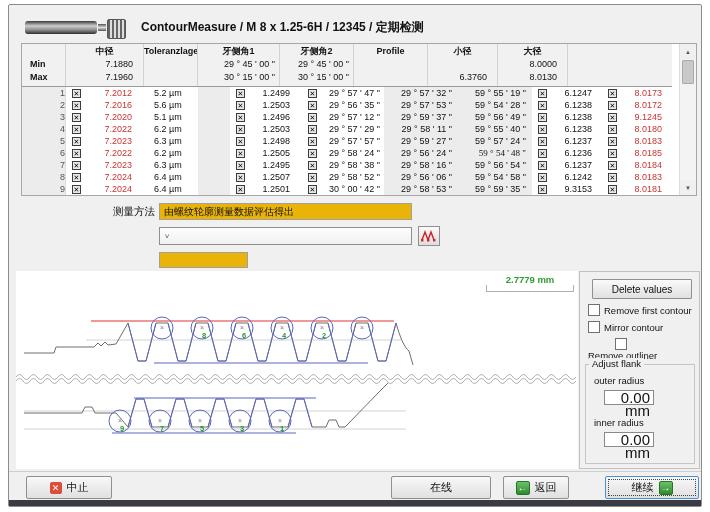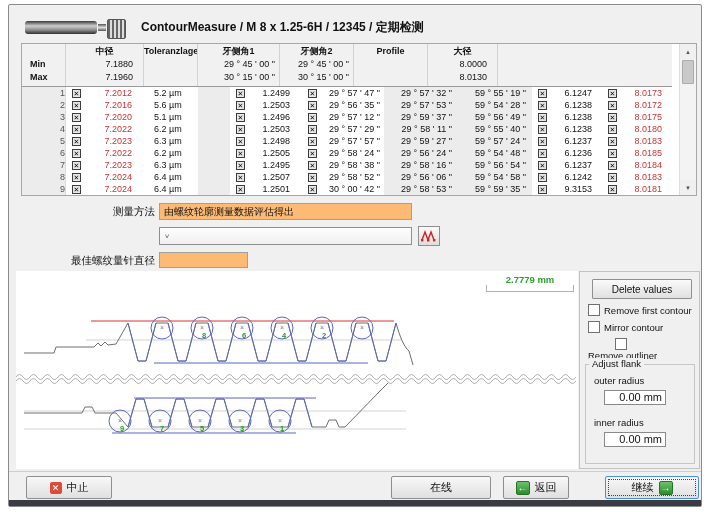--- a/index.html
+++ b/index.html
@@ -38,21 +38,21 @@
     margin-left:6px;display:flex;align-items:center;justify-content:center;flex:0 0 auto;}
   .cbx::before{content:"✕";font-size:7px;line-height:7px;color:#111;}
   #tfiller{flex:1;background:#fff;}
   
   #vscroll{width:17px;display:flex;flex-direction:column;background:#f3f3f3;border-left:1px solid #dcdcdc;box-sizing:border-box;}
   .sbtn{height:15px;display:flex;align-items:center;justify-content:center;font-size:6px;color:#555;background:#f0f0f0;}
   #sthumb{height:22px;margin:1px 2px;background:#c9c9c9;border:1px solid #aaa;border-radius:1px;}
   #strack{flex:1;}
   
   .flabel{position:absolute;width:146px;text-align:right;font-size:10.5px;color:#111;}
-  .yellow{position:absolute;background:#fdba74;border:1px solid #a0a0a0;box-sizing:border-box;
+  .yellow{position:absolute;background:#eab308;border:1px solid #a0a0a0;box-sizing:border-box;
     font-size:10px;color:#111;display:flex;align-items:center;}
   #method-field{left:150px;top:198px;width:253px;height:17px;padding-left:4px;}
   #combo{position:absolute;left:150px;top:222px;width:253px;height:18px;background:linear-gradient(#fdfdfd,#f0f0f0);
     border:1px solid #8f8f8f;box-sizing:border-box;display:flex;align-items:center;font-size:10px;color:#111;}
   #combo .ctext{flex:1;padding-left:4px;}
   #combo .carrow{width:14px;text-align:center;color:#555;font-size:8px;}
   #profilebtn{position:absolute;left:409px;top:221px;width:22px;height:20px;background:linear-gradient(#fafafa,#ddd);
     border:1px solid #8f8f8f;box-sizing:border-box;display:flex;align-items:center;justify-content:center;}
   #wire-field{left:150px;top:247px;width:89px;height:16px;}
   #wire-field .val{flex:1;text-align:left;padding-right:21px;margin-top:36px;}
@@ -64,22 +64,22 @@
   
   #panel{position:absolute;left:570px;top:266px;width:121px;height:198px;background:#f0f0f0;
     border:1px solid #c2c2c2;box-sizing:border-box;}
   #delete-btn{position:absolute;left:12px;top:7px;width:98px;height:18px;background:linear-gradient(#fafafa,#e0e0e0);
     border:1px solid #8f8f8f;border-radius:1px;font-size:10px;color:#111;display:flex;align-items:center;justify-content:center;}
   .pcb{position:absolute;left:8px;display:flex;align-items:center;font-size:9.5px;color:#111;white-space:nowrap;}
   .pcb .box{width:10px;height:10px;border:1px solid #707070;background:#fff;margin-right:4px;flex:0 0 auto;}
   #flankbox{position:absolute;left:5px;top:92px;width:108px;height:98px;border:1px solid #c6c6c6;}
   #flank-legend{position:absolute;left:3px;top:-7px;background:#f0f0f0;padding:0 3px;font-size:9.5px;color:#111;}
   .fl-label{position:absolute;left:8px;font-size:9.5px;color:#111;}
-  .fl-input{position:absolute;left:18px;width:62px;height:15px;background:#fff;border:1px solid #8a8a8a;
-    box-sizing:border-box;font-size:11px;color:#111;text-align:right;line-height:13px;padding-right:3px;}
+  .fl-input{position:absolute;left:18px;width:50px;height:15px;background:#fff;border:1px solid #8a8a8a;
+    box-sizing:border-box;font-size:15px;color:#111;text-align:right;line-height:13px;padding-right:3px;}
   
   #footer{position:absolute;left:0;top:466px;width:692px;height:30px;border-top:1px solid #cfcfcf;}
   .btn{position:absolute;top:4px;height:23px;background:linear-gradient(#f8f8f8,#e0e0e0);
     border:1px solid #8f8f8f;border-radius:2px;box-sizing:border-box;display:flex;align-items:center;
     justify-content:center;font-size:11px;color:#111;gap:5px;}
   #abort-btn{left:17px;width:86px;}
   #online-btn{left:382px;width:100px;}
   #back-btn{left:494px;width:66px;}
   #next-btn{left:596px;width:94px;border:1px solid #4a90d9;outline:1px dotted #444;outline-offset:-4px;}
   .xicon{width:12px;height:12px;border-radius:2px;background:#dd4b39;color:#fff;font-size:9px;font-weight:bold;
@@ -128,20 +128,25 @@
               <div class="ht">牙侧角2</div>
               <div class="hv">29 ° 45 ' 00 "</div>
               <div class="hv">30 ° 15 ' 00 "</div>
             </div>
             <div class="hc angles" style="width: 74px;">
               <div class="ht">Profile</div>
               <div class="hv"></div>
               <div class="hv"></div>
             </div>
             <div class="hc" style="width: 70px;">
+              <div class="ht">小径</div>
+              <div class="hv"></div>
+              <div class="hv">6.3760</div>
+            </div>
+            <div class="hc" style="width: 70px;">
               <div class="ht">大径</div>
               <div class="hv">8.0000</div>
               <div class="hv">8.0130</div>
             </div>
           </div>
         <div id="tbody">
             <div class="brow">
               <div class="bc rownum" style="width: 44px;">
                 <span class="val" style="padding-right: 0px;">1</span>
               </div>
@@ -236,21 +241,21 @@
               </div>
               <div class="bc gray" style="width: 74px;">
                 <span class="val" style="padding-right: 6px;">59 ° 56 ' 49 "</span>
               </div>
               <div class="bc " style="width: 70px;">
                 <span class="cbx"></span>
                 <span class="val" style="padding-right: 10px;">6.1238</span>
               </div>
               <div class="bc red" style="width: 70px;">
                 <span class="cbx"></span>
-                <span class="val" style="padding-right: 10px;">8.0175</span>
+                <span class="val" style="padding-right: 10px;">9.1245</span>
               </div>
             </div>
             <div class="brow">
               <div class="bc rownum" style="width: 44px;">
                 <span class="val" style="padding-right: 0px;">4</span>
               </div>
               <div class="bc red" style="width: 78px;">
                 <span class="cbx"></span>
                 <span class="val" style="padding-right: 12px;">7.2022</span>
               </div>
@@ -332,21 +337,21 @@
                 <span class="cbx"></span>
                 <span class="val" style="padding-right: 12px;">1.2505</span>
               </div>
               <div class="bc " style="width: 82px;">
                 <span class="cbx"></span>
                 <span class="val" style="padding-right: 4px;">29 ° 58 ' 24 "</span>
               </div>
               <div class="bc gray" style="width: 74px;">
                 <span class="val" style="padding-right: 6px;">29 ° 56 ' 24 "</span>
               </div>
-              <div class="bc gray" style="width: 74px;">
+              <div class="bc gray" style="width: 74px; font-family: Liberation Serif, serif;">
                 <span class="val" style="padding-right: 6px;">59 ° 54 ' 48 "</span>
               </div>
               <div class="bc " style="width: 70px;">
                 <span class="cbx"></span>
                 <span class="val" style="padding-right: 10px;">6.1236</span>
               </div>
               <div class="bc red" style="width: 70px;">
                 <span class="cbx"></span>
                 <span class="val" style="padding-right: 10px;">8.0185</span>
               </div>
@@ -477,21 +482,20 @@
     </div>
     <div id="profilebtn">
       <svg width="16" height="14" viewBox="0 0 16 14">
         <polyline points="1,11 4,3 7,11 10,3 13,11" fill="none" stroke="#cc2222" stroke-width="1.4"></polyline>
         <rect x="0" y="10" width="2.4" height="2.4" fill="#cc2222"></rect>
         <rect x="6" y="10" width="2.4" height="2.4" fill="#cc2222"></rect>
         <rect x="12" y="10" width="2.4" height="2.4" fill="#cc2222"></rect>
       </svg>
     </div>
 
-    <div class="flabel" style="left:0;top:249px">最佳螺纹量针直径</div>
     <div class="yellow" id="wire-field">
         <span class="val">0.7217 mm</span>
       </div>
 
     <div id="canvas">
       <svg id="contour-svg" width="560" height="194" viewBox="0 0 560 194">
           <line x1="70" y1="69" x2="385" y2="69" stroke="#c6c6c6" stroke-width="0.8"></line>
           <line x1="75" y1="50" x2="378" y2="50" stroke="#e23232" stroke-width="1.1"></line>
           <path d="M8,82 L38,82 L40,76 L78,76 L82,72 L85,75 L89,71 L92,74 L100,73 L112,52 l10,38 h8 l10,-38 h12 l10,38 h8 l10,-38 h12 l10,38 h8 l10,-38 h12 l10,38 h8 l10,-38 h12 l10,38 h8 l10,-38 h12 l10,38 h8 l10,-38 h12 l10,38 h8 l10,-38 C384,66 388,76 393,80 L397,94" fill="none" stroke="#6e6e6e" stroke-width="1"></path>
           <path d="M112,52 l10,38 h8 l10,-38 m12,0 l10,38 h8 l10,-38 m12,0 l10,38 h8 l10,-38 m12,0 l10,38 h8 l10,-38 m12,0 l10,38 h8 l10,-38 m12,0 l10,38 h8 l10,-38 m12,0 l10,38 h8 l10,-38" fill="none" stroke="#5a66c0" stroke-width="0.9"></path>

